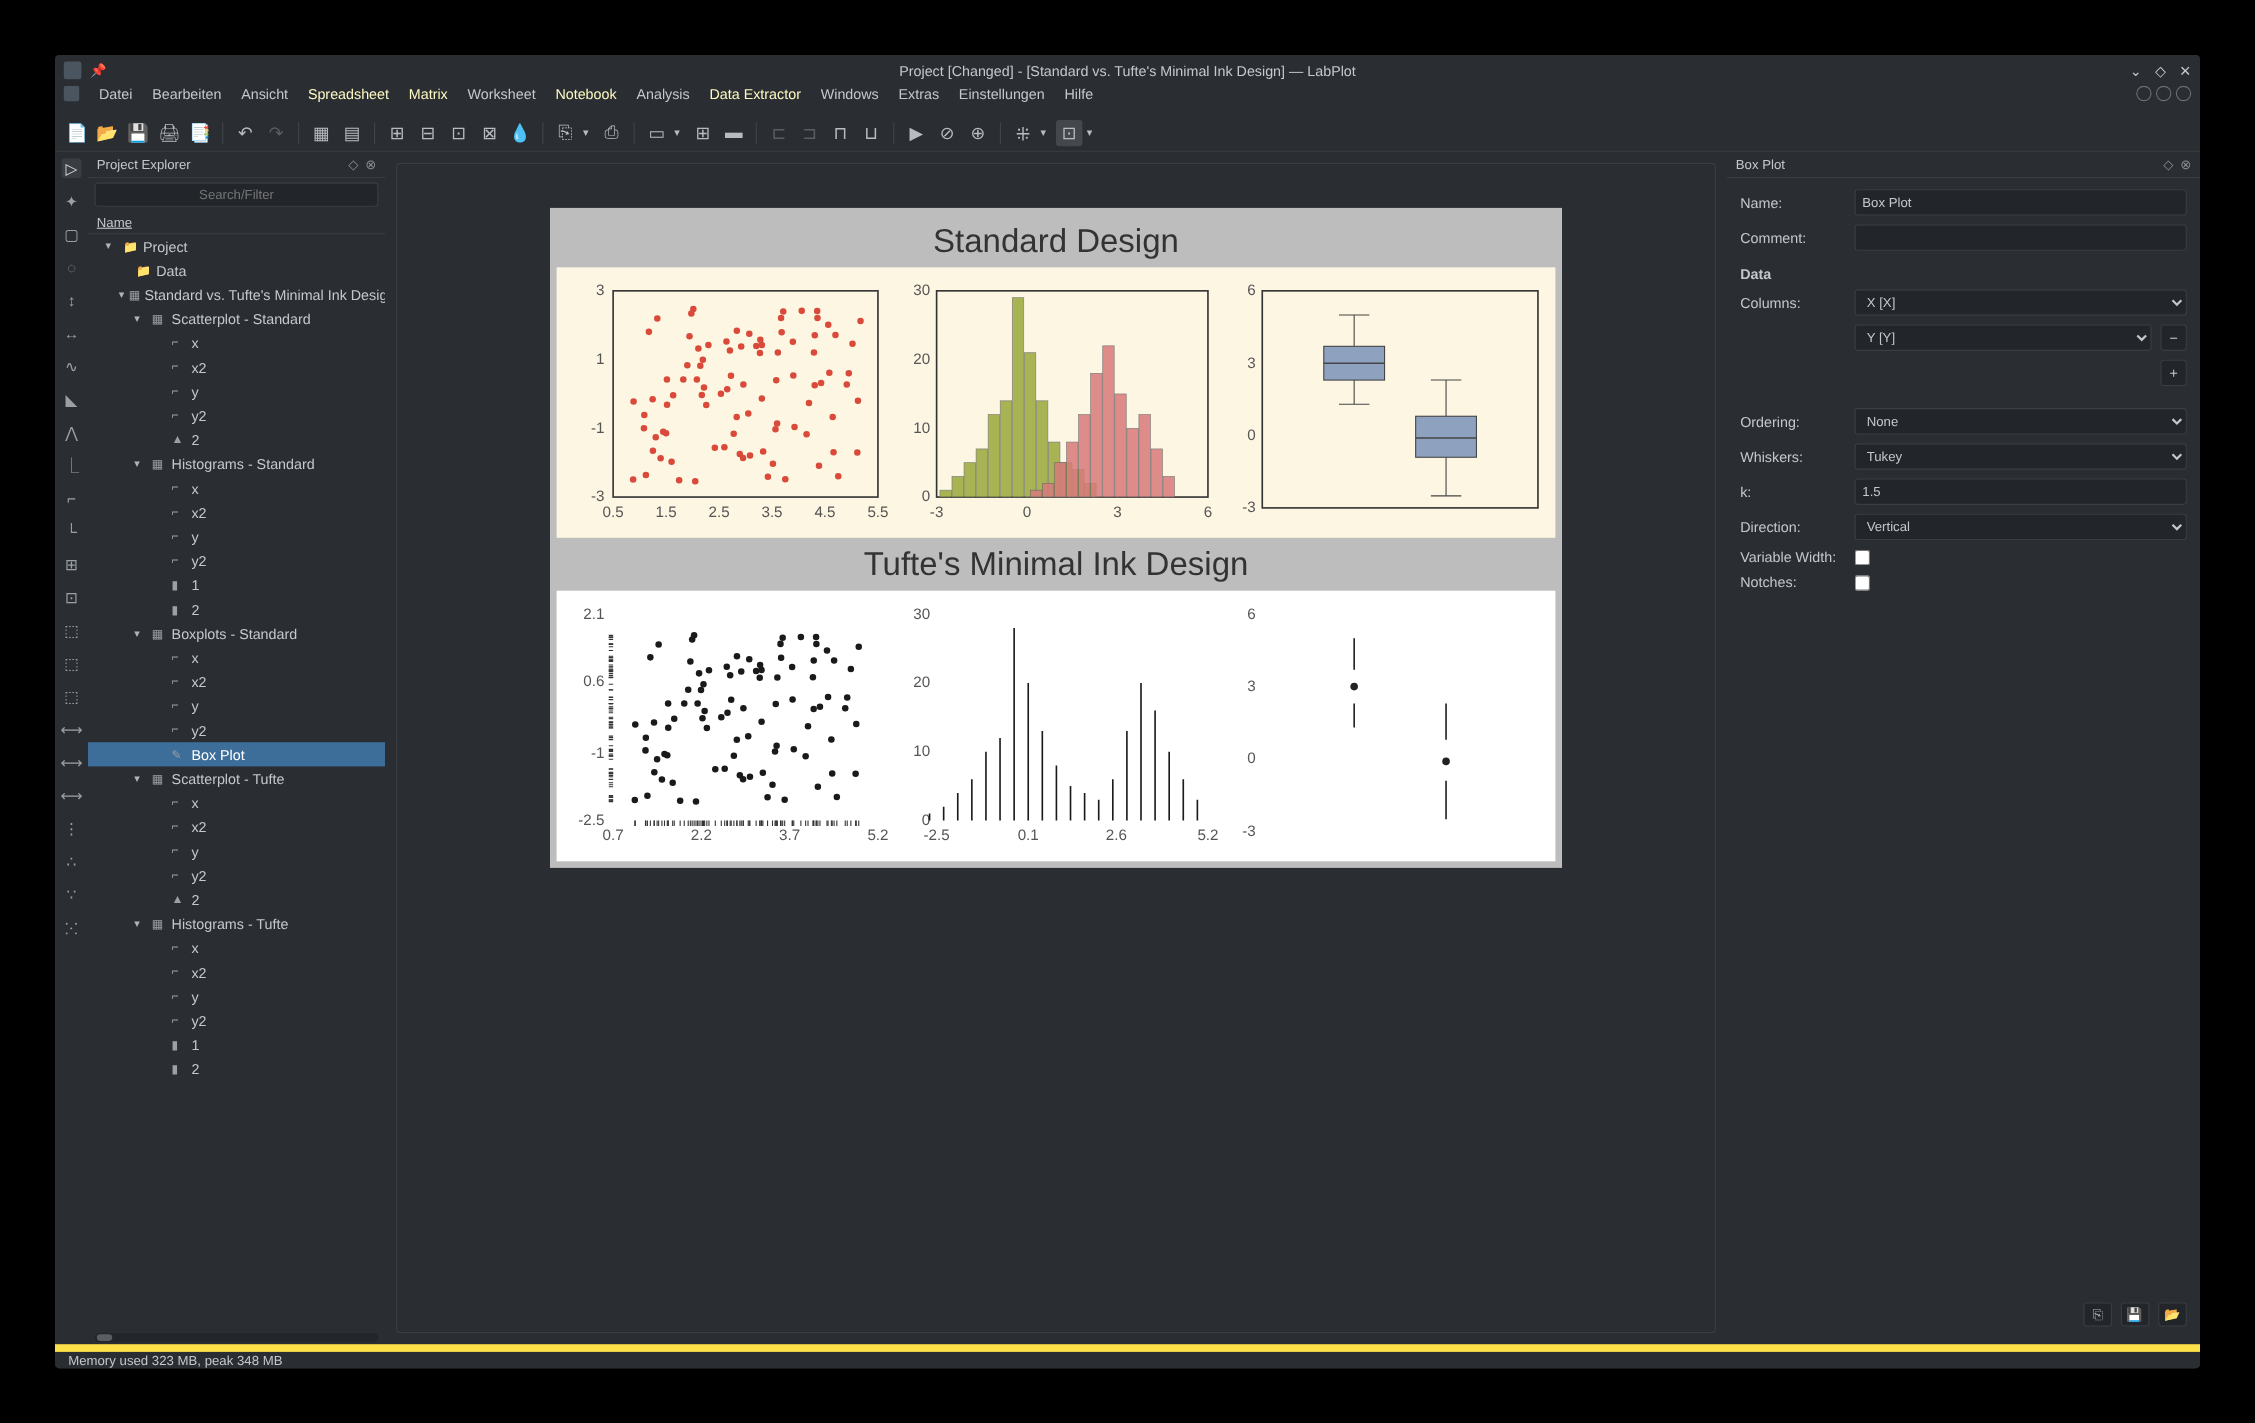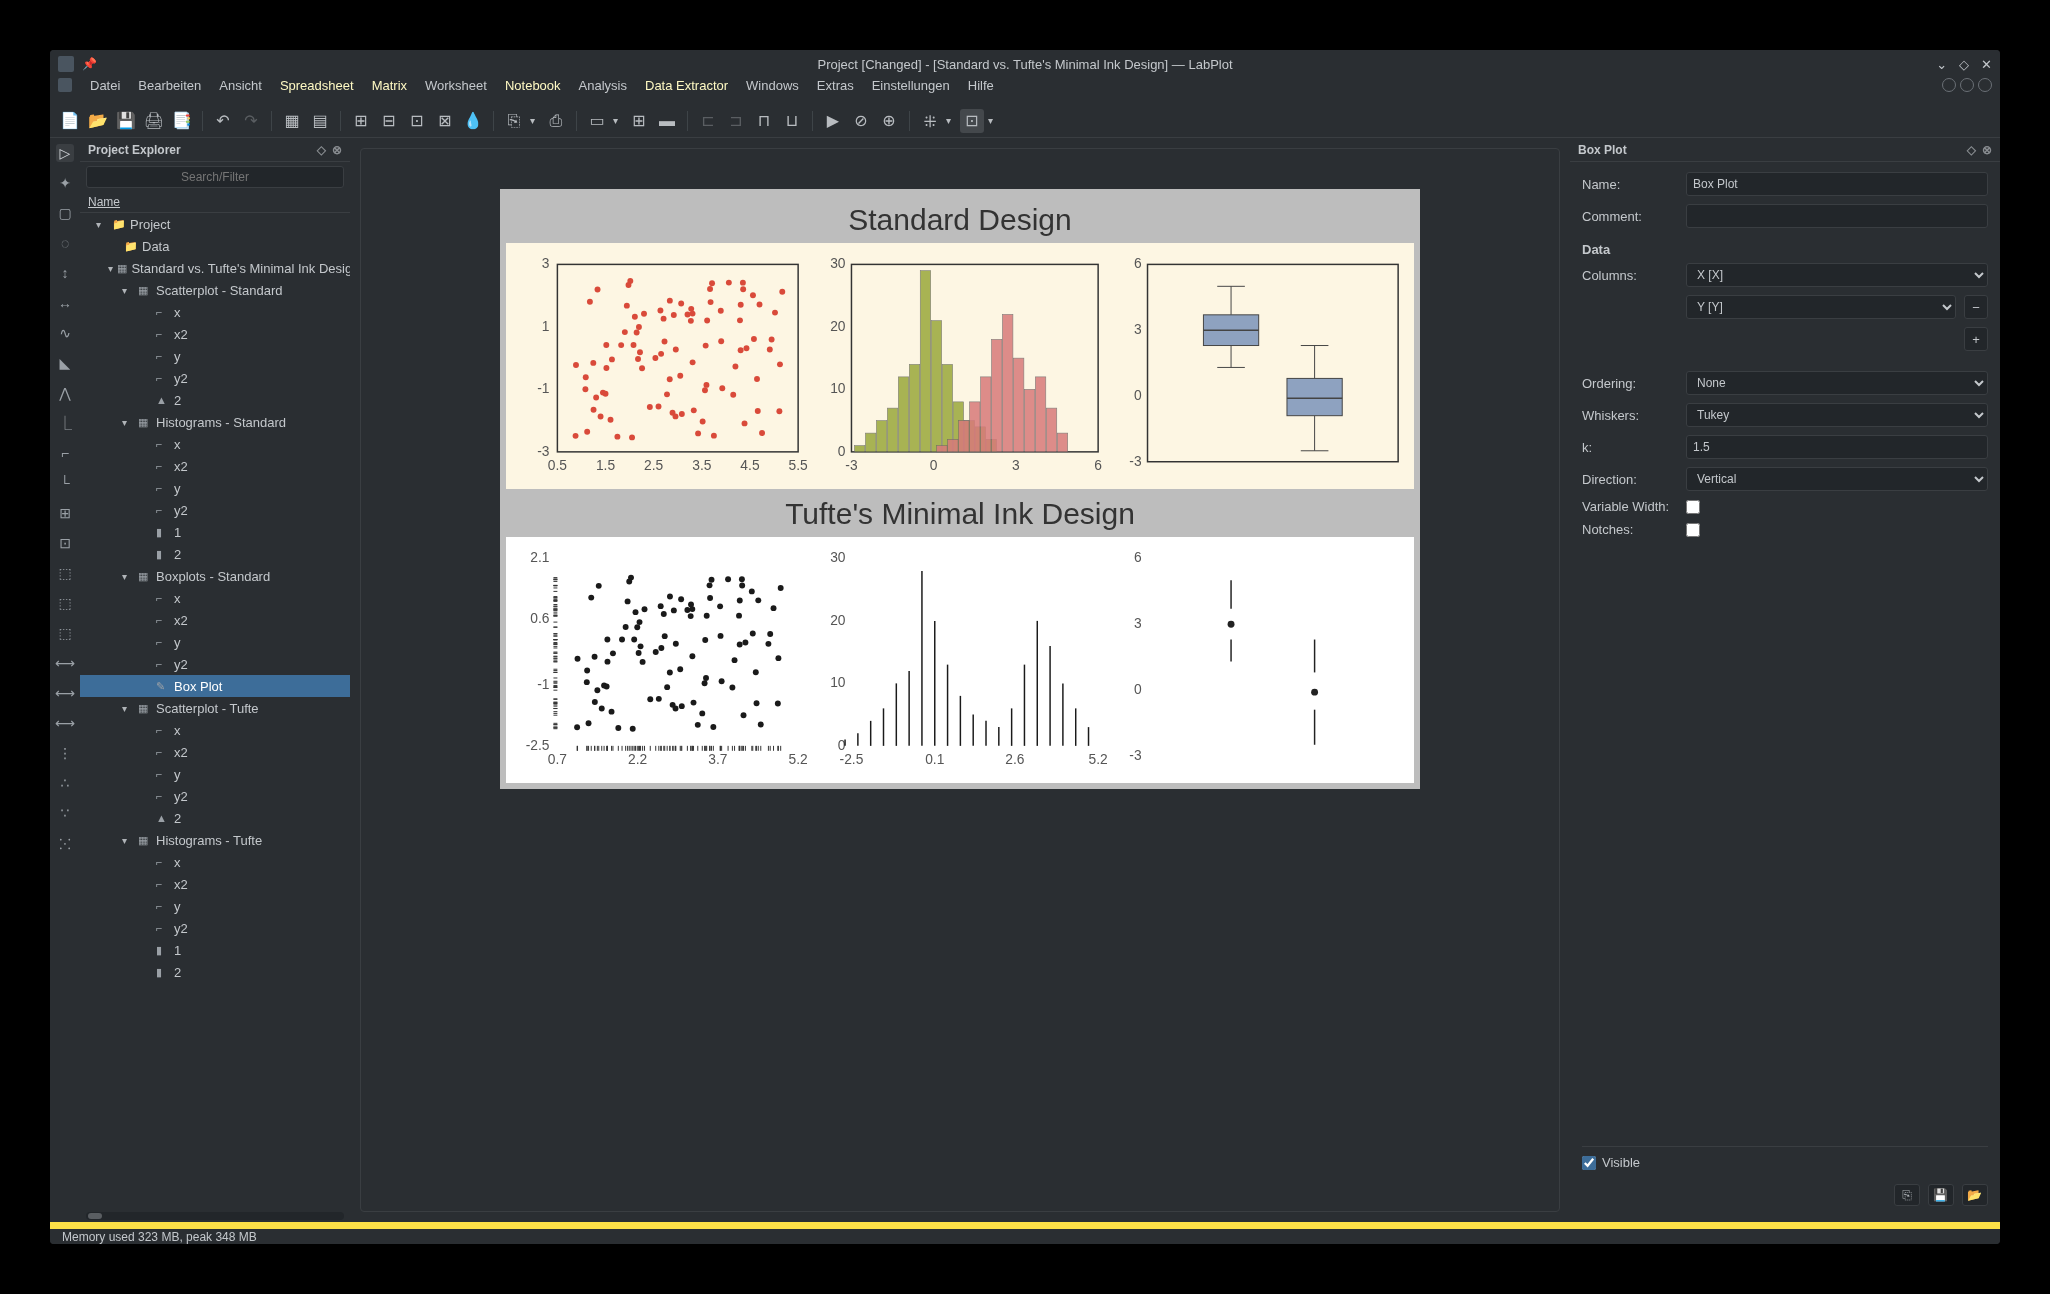--- a/index.html
+++ b/index.html
@@ -19,21 +19,21 @@
 .toolbar { height: 34px; background: #2a2e32; display: flex; align-items: center; padding: 0 8px; gap: 4px; border-bottom: 1px solid #3a3e42; }
 .toolbar .btn { width: 24px; height: 24px; display: flex; align-items: center; justify-content: center; color:#b8bcc0; border-radius: 3px; }
 .toolbar .sep { width: 1px; height: 20px; background: #3e4448; margin: 0 4px; }
 .toolbar .active { background: #44484c; }
 .toolbar .drop { width: 10px; color:#b8bcc0; font-size:10px; }
 .main { flex: 1; display: flex; overflow: hidden; }
 .left-tools { width: 30px; background: #2a2e32; display: flex; flex-direction: column; align-items: center; padding-top: 6px; gap: 12px; }
 .left-tools .t { width: 18px; height: 18px; color: #9aa0a6; display:flex; align-items:center; justify-content:center; font-size:14px; border-radius:3px; }
 .left-tools .t.active { background:#3a3e42; color:#d0d4d8; }
 .explorer { width: 270px; background: #2a2e32; display: flex; flex-direction: column; }
-.panel-header { height: 24px; background: #2a2e32; border-bottom: 1px solid #3a3e42; display: flex; align-items: center; padding: 0 8px; font-size: 12px; color: #c4c8cc; font-weight: bold; }
+.panel-header { height: 24px; background: #2a2e32; border-bottom: 1px solid #3a3e42; display: flex; align-items: center; padding: 0 8px; font-size: 12px; color: #c4c8cc; }
 .panel-header .icons { margin-left: auto; display: flex; gap: 6px; color:#888c90; font-size:12px; }
 .search-row { padding: 4px 6px; }
 .search-row input { width: 100%; height: 22px; background: #22262a; border: 1px solid #3a3e42; color: #888c90; font-size: 12px; padding: 0 6px; border-radius: 3px; text-align: center; }
 .tree-header { padding: 3px 8px; font-size: 12px; color: #c4c8cc; border-bottom: 1px solid #3a3e42; text-decoration: underline; }
 .tree { flex: 1; overflow-y: auto; font-size: 13px; color: #c4c8cc; padding-bottom: 6px; }
 .tree-item { height: 22px; display: flex; align-items: center; padding-left: 8px; gap: 4px; white-space: nowrap; }
 .tree-item .exp { width: 12px; font-size: 10px; color:#b0b4b8; }
 .tree-item .ico { width: 14px; font-size: 11px; color:#9aa0a6; }
 .tree-item.selected { background: #3d6d99; color: #fff; }
 .tree-item.l1 { padding-left: 16px; }
@@ -925,24 +925,20 @@
           </div>
         <div class="frow">
             <label>Variable Width:</label>
             <input type="checkbox" style="">
           </div>
         <div class="frow">
             <label>Notches:</label>
             <input type="checkbox" style="">
           </div>
         <div class="form-footer">
-          <div class="visible-row">
-              <input type="checkbox" checked="" style="">
-              <span>Visible</span>
-            </div>
           <div class="footer-btns">
             <div class="fb">⎘</div>
             <div class="fb">💾</div>
             <div class="fb">📂</div>
           </div>
         </div>
       </div>
     </div>
   </div>
 

